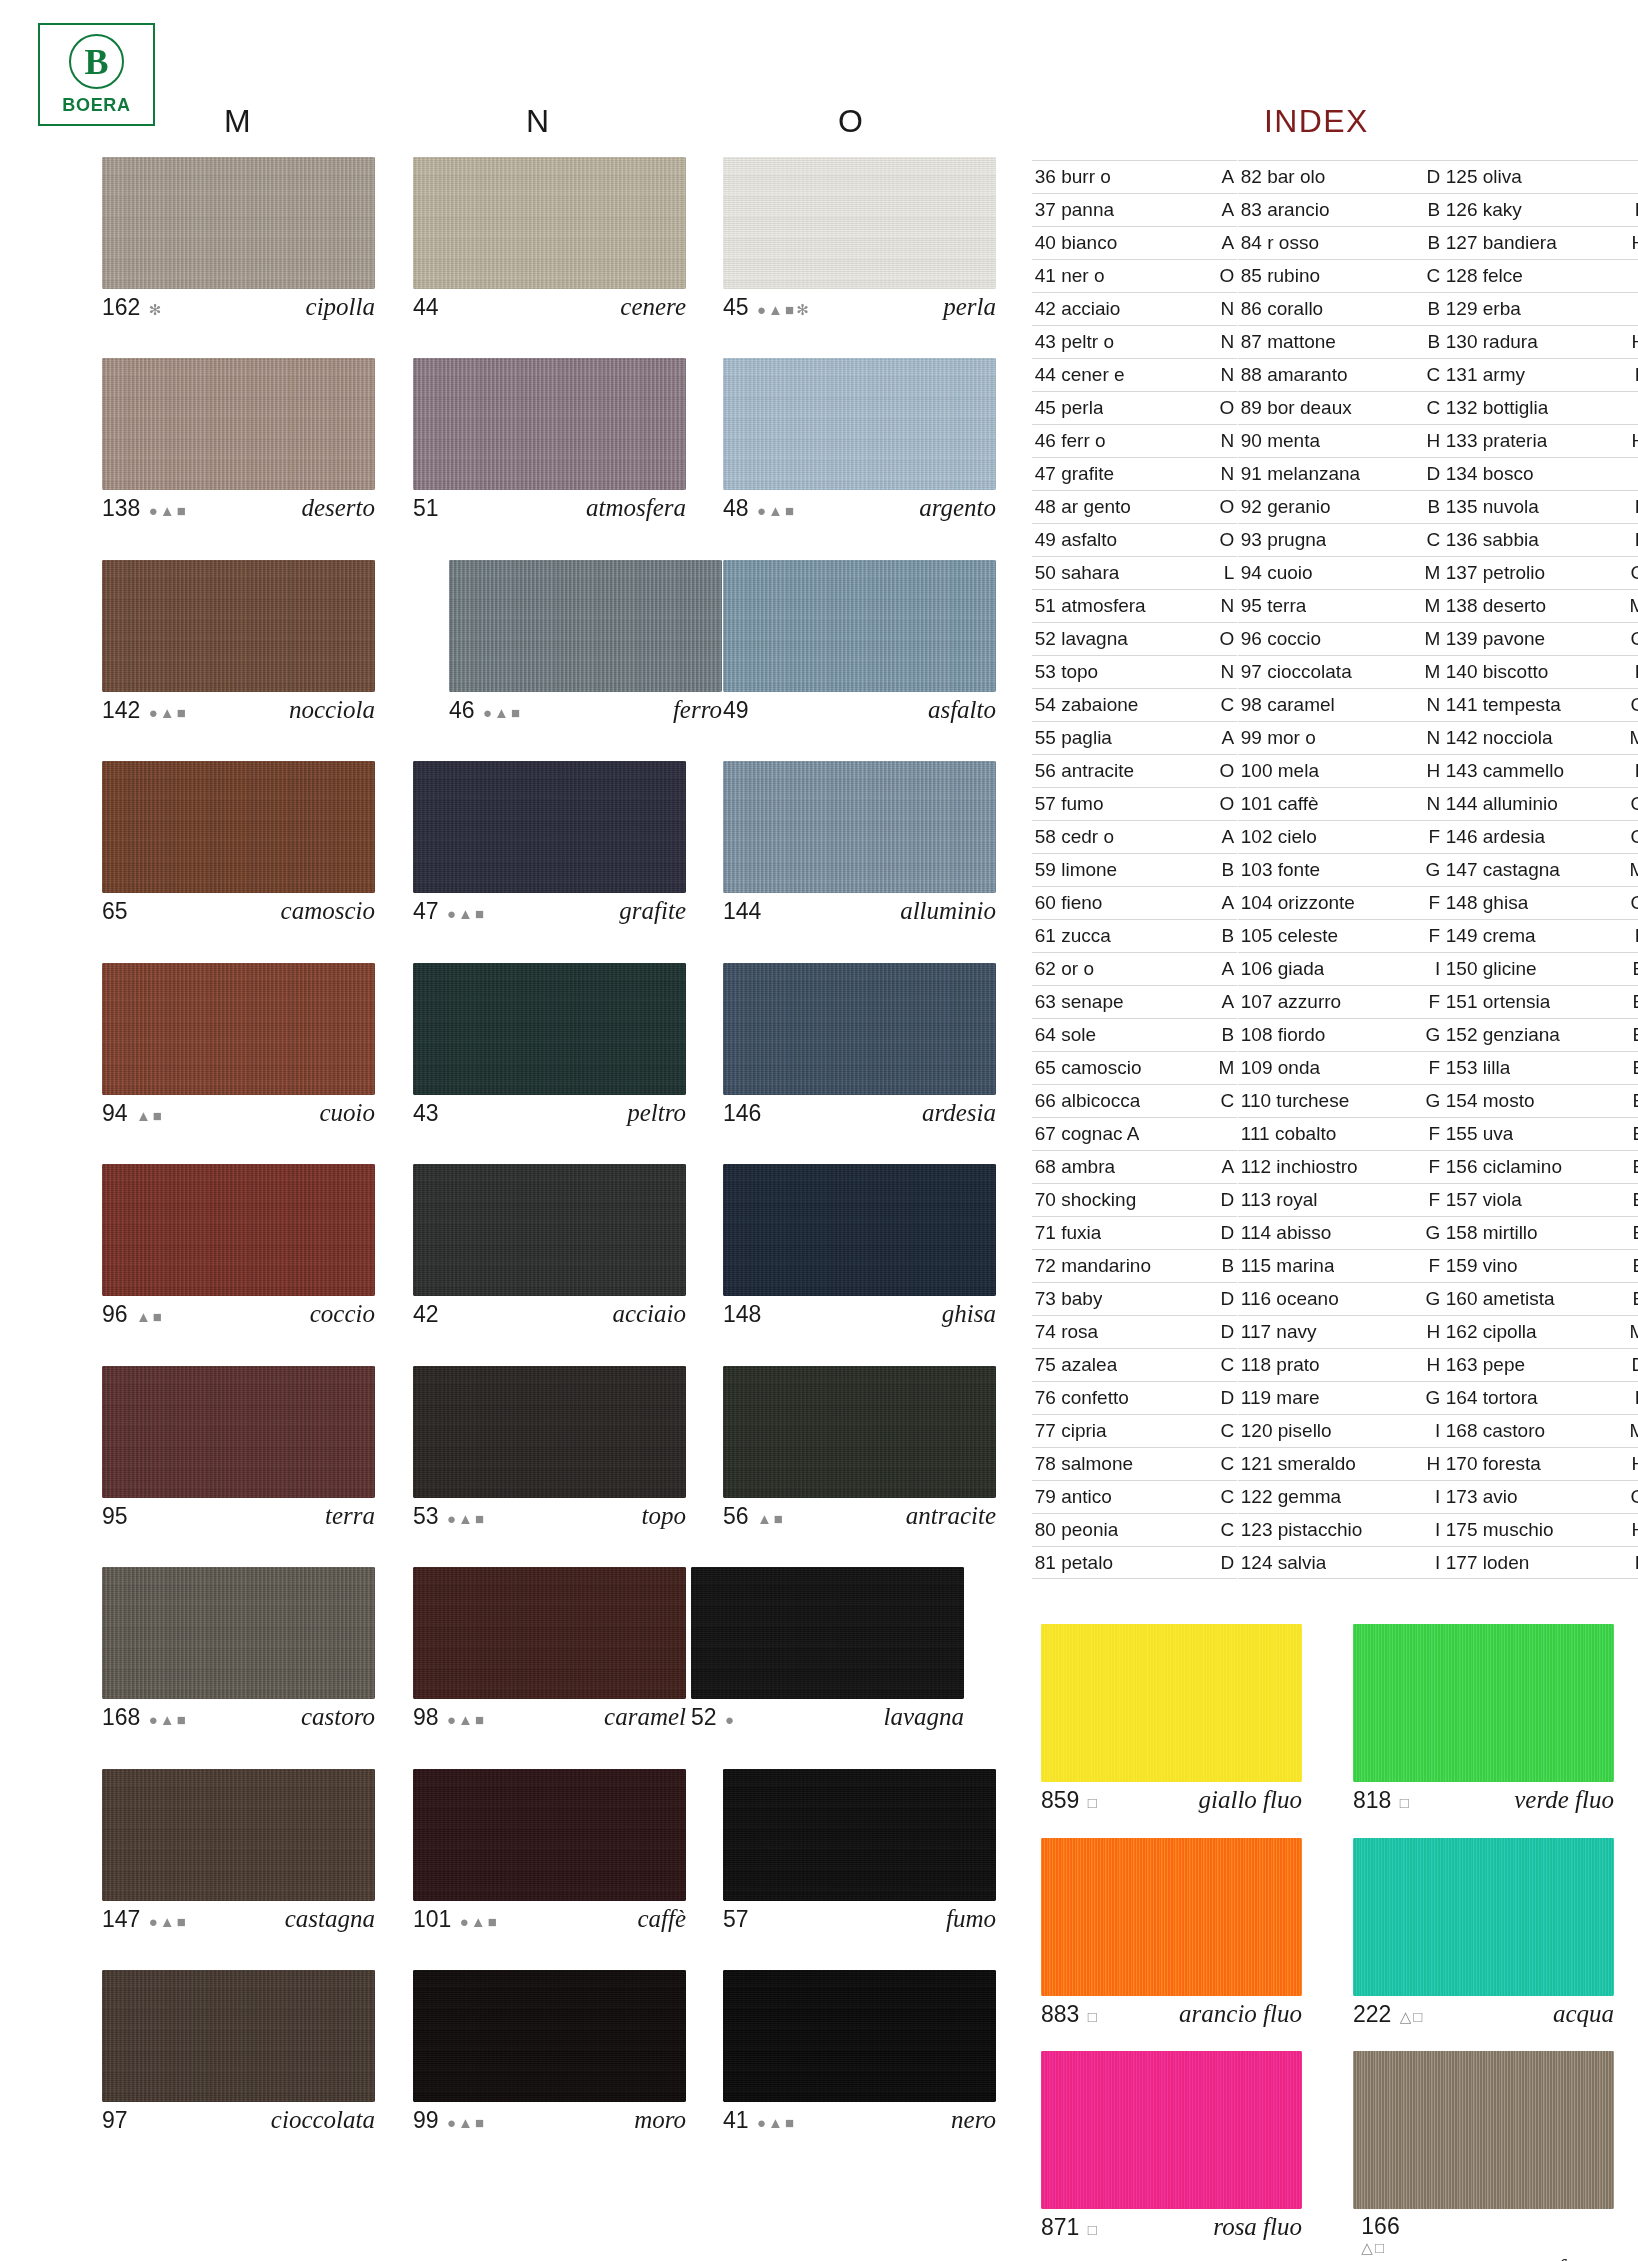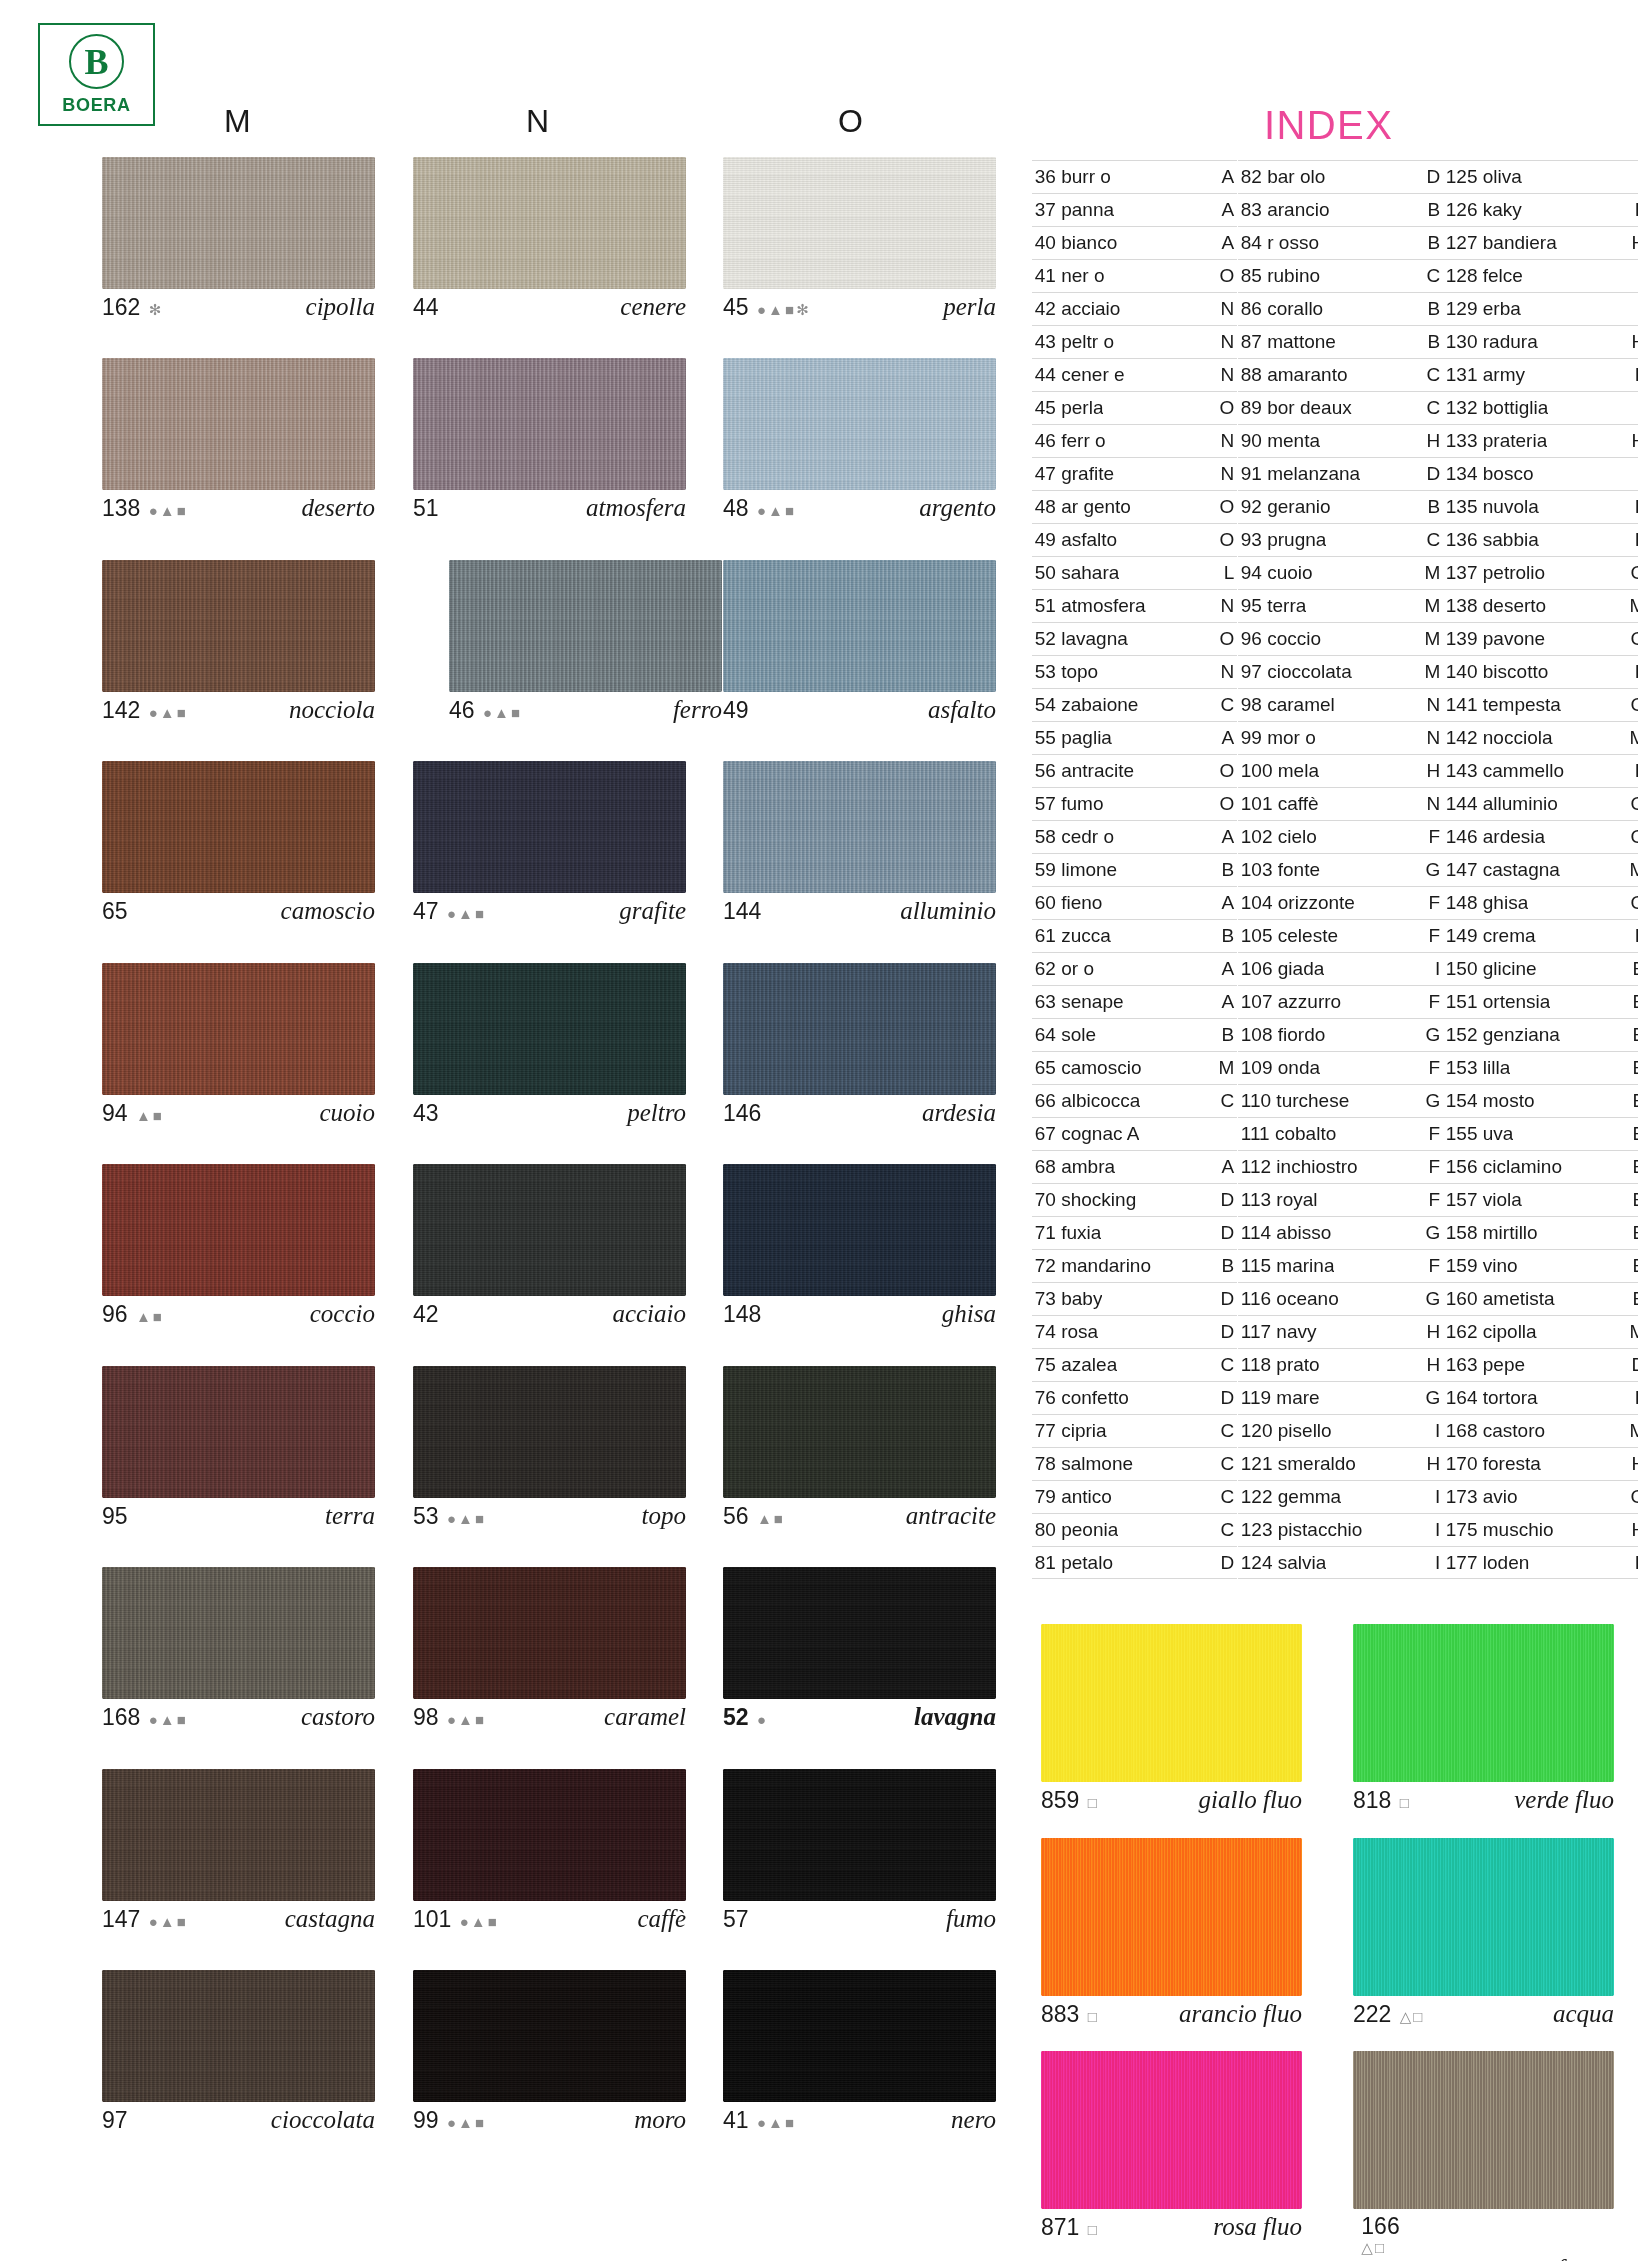--- a/index.html
+++ b/index.html
@@ -71,21 +71,21 @@
     white-space:nowrap;line-height:1;
   }
   .caption .nm{
     margin-left:auto;
     font-family:"Liberation Serif", serif;
     font-style:italic;font-size:25px;color:#1a1a1a;
   }
 
   
   #index-title{
-    position:absolute;font-size:40px;letter-spacing:1.4px;color:#ec4899;
+    position:absolute;font-size:32px;letter-spacing:1.4px;color:#7f1d1d;
   }
   .idx-col{position:absolute;top:160px;width:205px;}
   .idx-row{
     display:flex;align-items:center;
     height:33px;
     border-top:0.7px solid #d8d8d8;
     font-size:19px;
     padding:0 2.8px;
     box-sizing:border-box;
   }
@@ -326,21 +326,21 @@
       </div>
     </div>
     <div class="swatch" style="left: 723px; top: 1366px;">
       <div class="chip" style="background: rgb(41, 45, 38);"></div>
       <div class="caption">
         <span class="num">56</span>
         <span class="syms">▲■</span>
         <span class="nm">antracite</span>
       </div>
     </div>
-    <div class="swatch" style="left: 723px; top: 1567px; font-weight: bold;">
+    <div class="swatch" style="left: 691px; top: 1567px;">
       <div class="chip" style="background: rgb(18, 18, 18);"></div>
       <div class="caption">
         <span class="num">52</span>
         <span class="syms">●</span>
         <span class="nm">lavagna</span>
       </div>
     </div>
     <div class="swatch" style="left: 723px; top: 1769px;">
       <div class="chip" style="background: rgb(14, 14, 14);"></div>
       <div class="caption">

